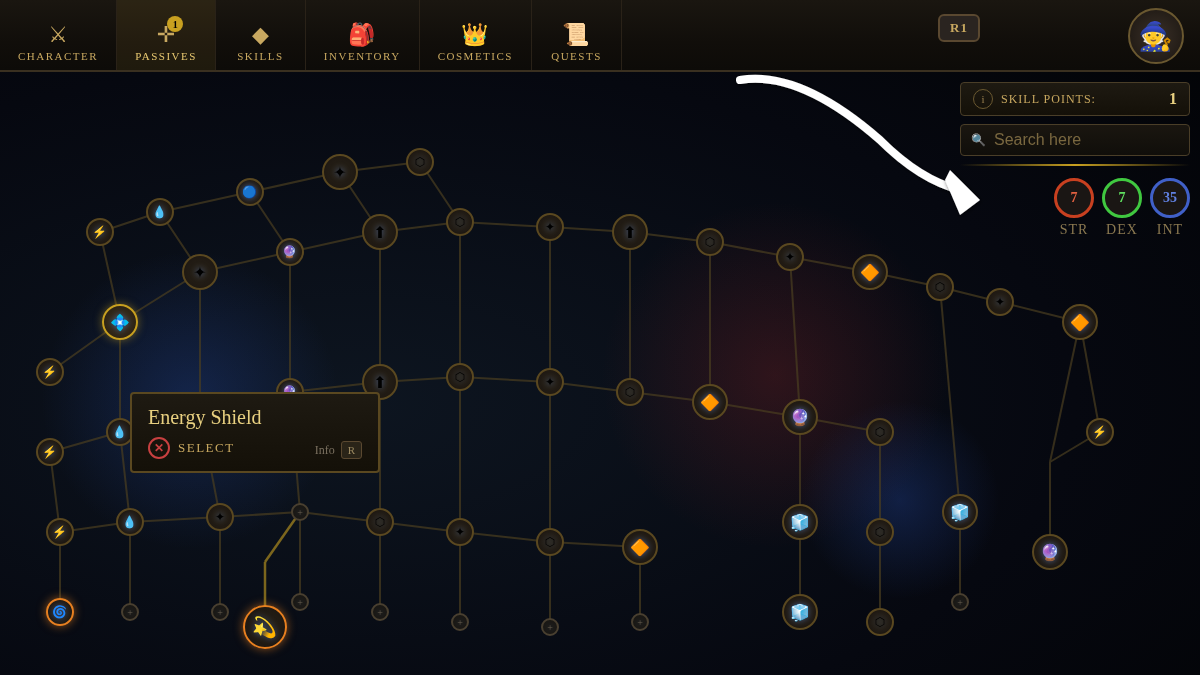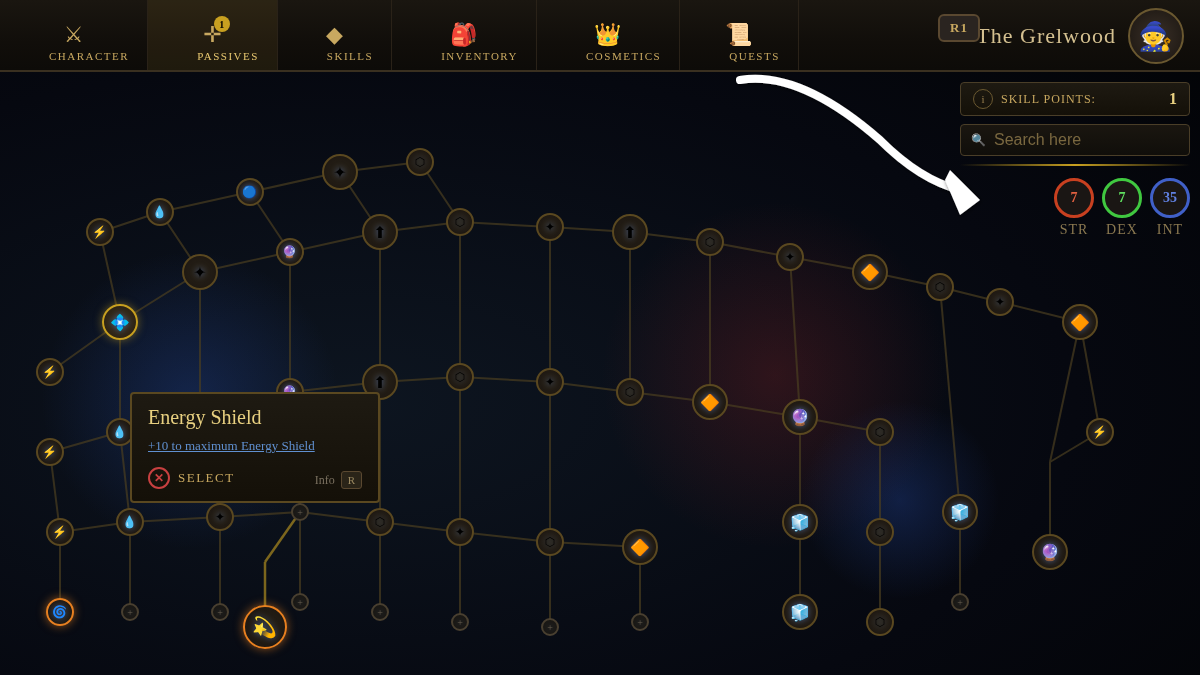--- a/index.html
+++ b/index.html
@@ -64,21 +64,20 @@
       border-radius: 50%;
       display: flex; align-items: center; justify-content: center;
     }
 
     .nav-label {
       font-size: 11px;
       color: #c8a860;
       letter-spacing: 1.5px;
       text-transform: uppercase;
       font-family: 'Georgia', serif;
-      margin-left: 31px;
     }
     .nav-item.active .nav-label { color: #e8c870; }
 
     
     .top-right {
       position: absolute;
       top: 0; right: 0;
       height: 72px;
       display: flex;
       align-items: center;
@@ -431,21 +430,20 @@
   </div>
   <div class="nav-item">
     <div class="nav-icon">📜</div>
     <span class="nav-label">Quests</span>
   </div>
 </nav>
 
 <div class="r1-button">R1</div>
 
 <div class="top-right">
-  <span class="location-name">The Grelwood</span>
   <div class="avatar-frame">🧙</div>
 </div>
 
 <div class="tree-canvas">
   <svg class="tree-svg">
 
     <g stroke="#4a3e20" stroke-width="2" fill="none" opacity="0.7">
 
       <line x1="50" y1="300" x2="120" y2="250"></line>
       <line x1="120" y1="250" x2="200" y2="200"></line>
@@ -702,21 +700,20 @@
     </div>
   <div class="node small" style="left:1000px; top:230px;">
       <span class="node-inner">✦</span>
     </div>
   <div class="node medium" style="left:1080px; top:250px;">
       <span class="node-inner">🔶</span>
     </div>
 
   <div class="tooltip">
     <div class="tooltip-title">Energy Shield</div>
-    <div class="tooltip-desc">+10 to maximum Energy Shield</div>
     <div class="tooltip-select">
       <div class="x-button">✕</div>
       <span class="select-label">Select</span>
     </div>
     <div class="info-hint">
       <span>Info</span>
       <span class="r-key">R</span>
     </div>
   </div>
 </div>

